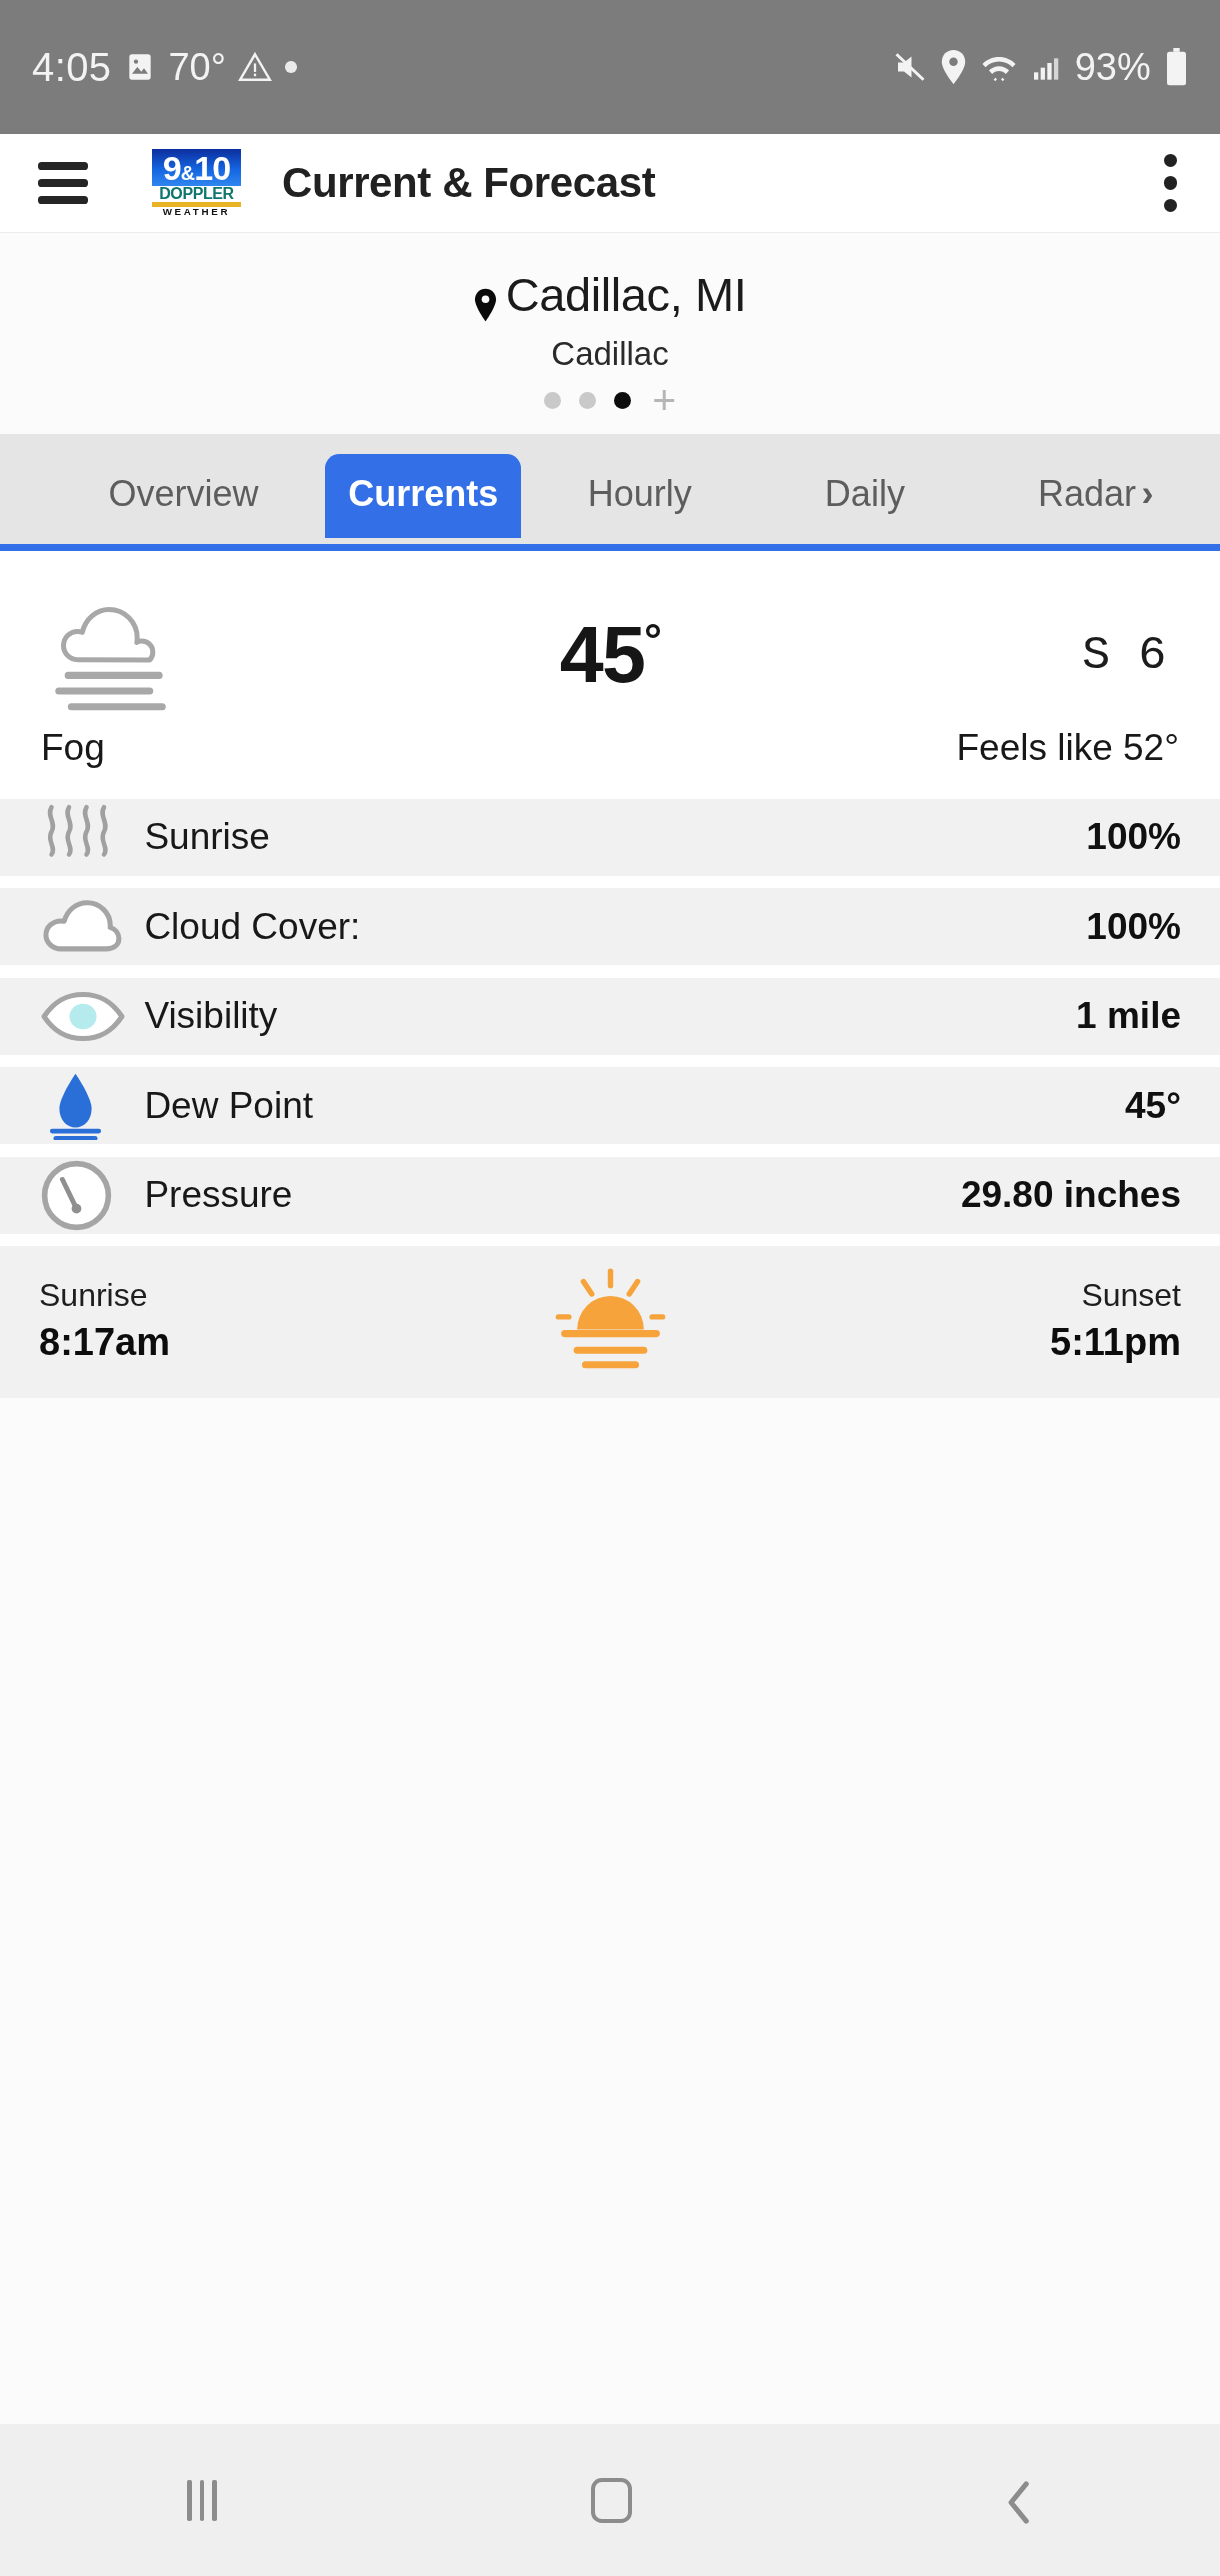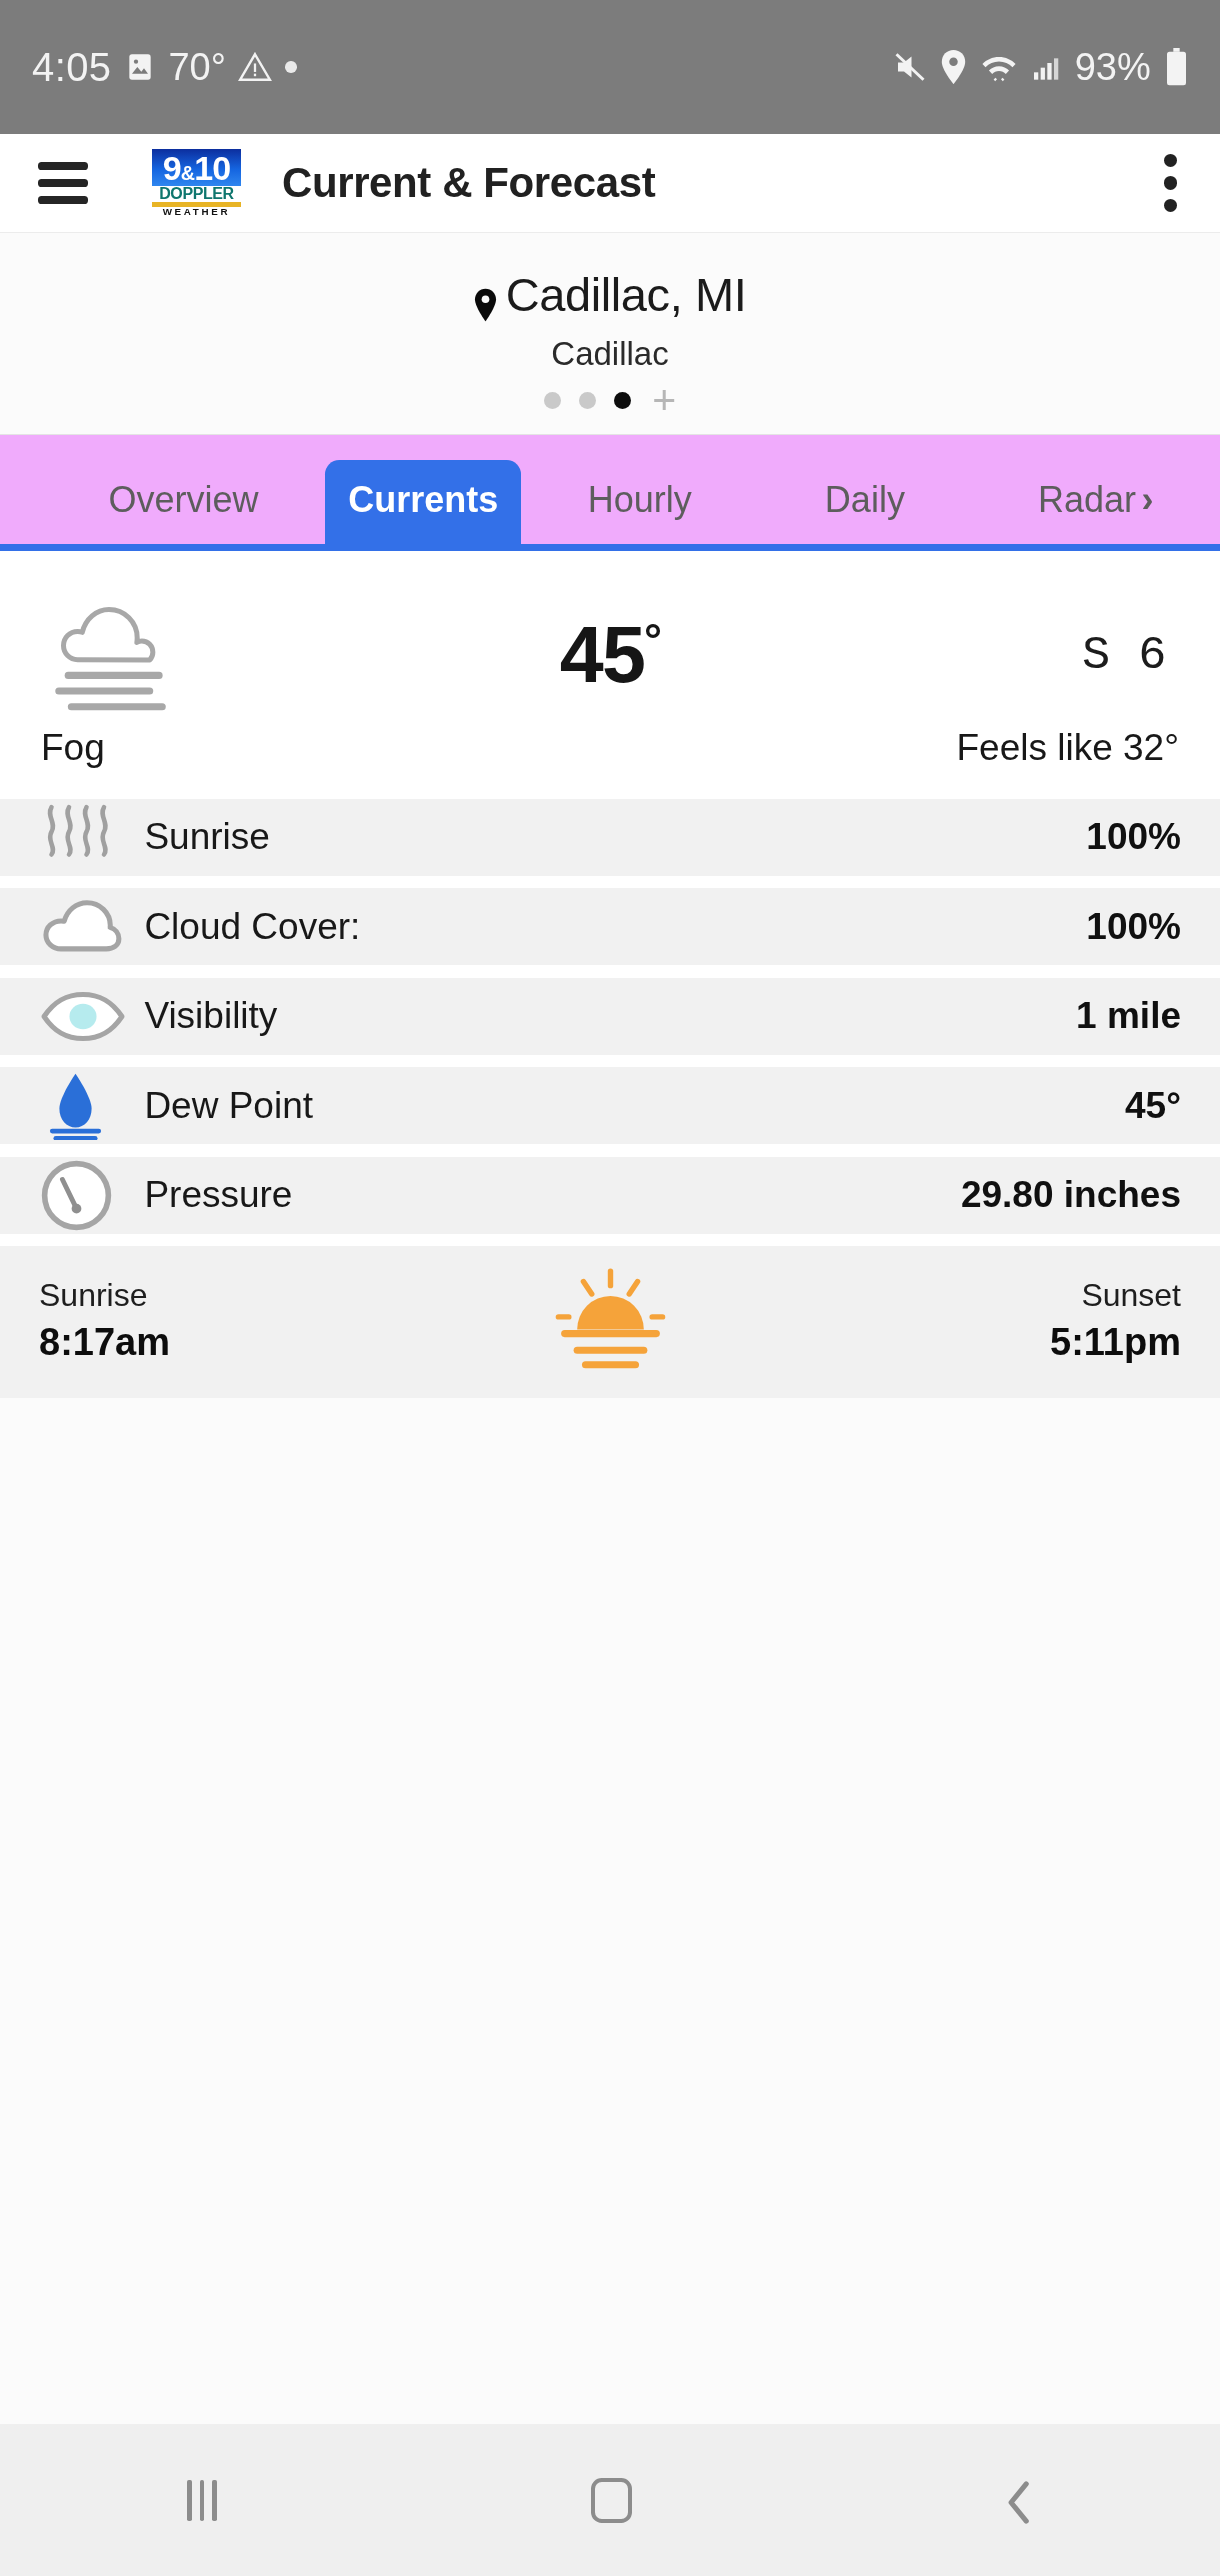--- a/index.html
+++ b/index.html
@@ -62,21 +62,21 @@
   }
   .pin { width:23px; height:34px; display:inline-block; }
   .loc-sub { margin-top:12.5px; font-size:33px; color:#2a2a2a; }
   .dots { margin-top:19.7px; display:flex; align-items:center; justify-content:center; gap:18px; }
   .dot { width:17px; height:17px; border-radius:50%; background:#c9c9c9; }
   .dot.active { background:#0d0d0d; }
   .plus { color:#b6b6b6; font-size:41px; line-height:17px; margin-left:3.6px; font-weight:300; }
 
   
   .tabs {
-    display:flex; align-items:flex-end; background:#f0abfc;
+    display:flex; align-items:center; background:#e5e5e5;
     border-bottom:7.2px solid #3370e8; height:116px; flex:0 0 auto; padding-top:12.5px;padding-left:42px;
   }
   .tab {
     flex:1 1 auto; text-align:center; font-size:36px; color:#5d5d5d;
     padding:19.7px 0 23px; cursor:pointer; white-space:nowrap;
   }
   .tab.active {
     background:#3370e8; color:#fff; font-weight:bold;
     border-radius:14.3px 14.3px 0 0; flex:0 0 auto; padding-left:23px; padding-right:23px;
   }
@@ -248,21 +248,21 @@
         <line x1="10" y1="60" x2="68" y2="60" stroke="#a8a8a8" stroke-width="4.5" stroke-linecap="round"></line>
         <line x1="18" y1="70" x2="76" y2="70" stroke="#a8a8a8" stroke-width="4.5" stroke-linecap="round"></line>
       </svg>
     </div>
     <div class="cur-temp"><span>45</span><sup>°</sup></div>
     <div class="cur-wind">S 6</div>
   </div>
 
   <div class="condrow">
     <span>Fog</span>
-    <span>Feels like 32°</span>
+    <span>Feels like 52°</span>
   </div>
 
   <div class="rows">
 
     <div class="row">
       <div class="row-icon">
         <svg width="88" height="70" viewBox="0 0 50 40">
           <path d="M7 3c-3 5 3 9 0 14s3 9 0 13" fill="none" stroke="#a0a0a0" stroke-width="2.6" stroke-linecap="round"></path>
           <path d="M17 3c-3 5 3 9 0 14s3 9 0 13" fill="none" stroke="#a0a0a0" stroke-width="2.6" stroke-linecap="round"></path>
           <path d="M27 3c-3 5 3 9 0 14s3 9 0 13" fill="none" stroke="#a0a0a0" stroke-width="2.6" stroke-linecap="round"></path>

